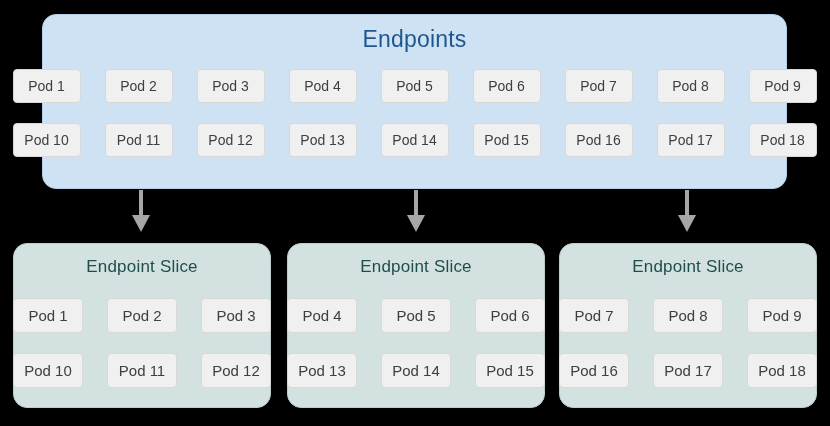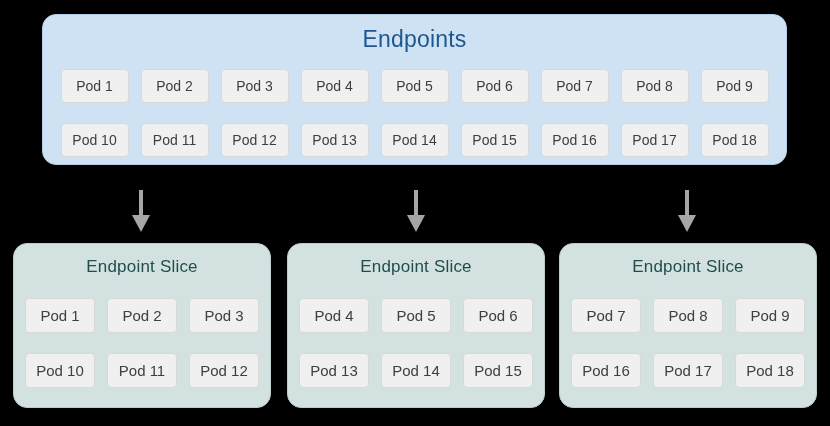--- a/index.html
+++ b/index.html
@@ -13,21 +13,21 @@
     width: 830px;
     height: 426px;
     background: var(--canvas-bg, #000000);
     overflow: hidden;
   }
 
   
   .endpoints-box {
     position: absolute;
     left: 42px; top: 14px;
-    width: 745px; height: 151px;
+    width: 745px; height: 175px;
     box-sizing: border-box;
     background: var(--endpoints-bg, #cfe2f4);
     border: 1px solid var(--endpoints-border, #b6cfe9);
     border-radius: 14px;
   }
   .endpoints-title {
     margin-top: 10px;
     text-align: center;
     font-size: 23px;
     line-height: 28px;
@@ -36,21 +36,21 @@
   }
   .pods-rows {
     display: flex;
     flex-direction: column;
     align-items: center;
     row-gap: 20px;
     margin-top: 16px;
   }
   .pods-row {
     display: flex;
-    column-gap: 12px;
+    column-gap: 24px;
     justify-content: center;
   }
   .pod {
     box-sizing: border-box;
     width: 68px; height: 34px;
     display: flex;
     align-items: center;
     justify-content: center;
     background: var(--pod-bg, #f0f0f0);
     border: 1px solid var(--pod-border, #d8d8d8);

